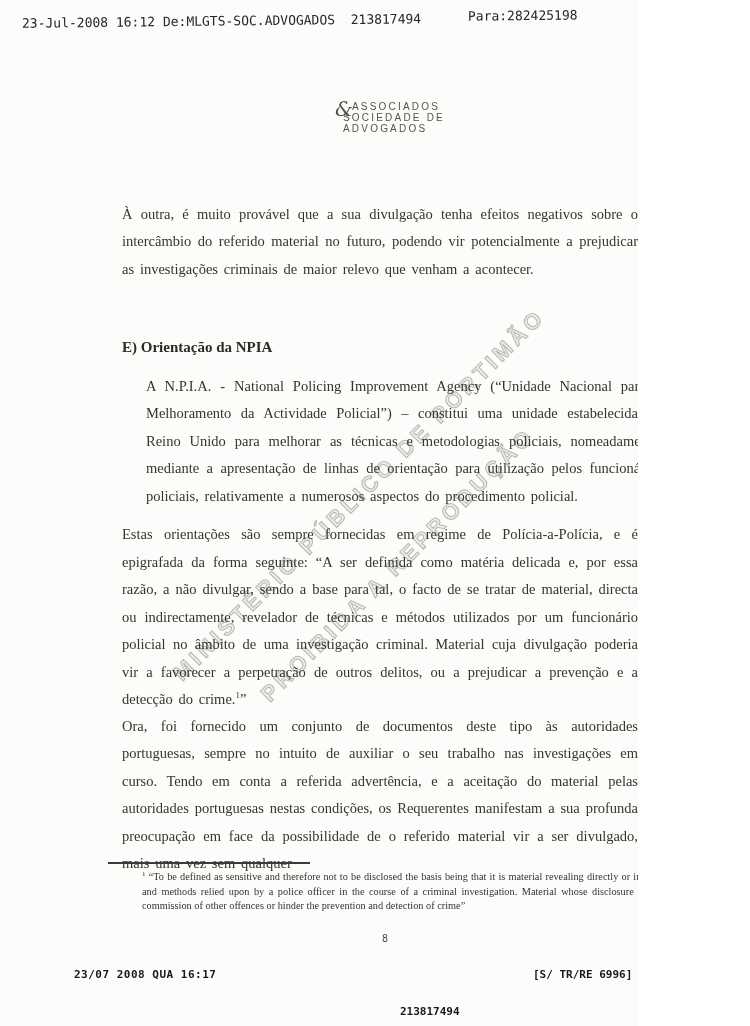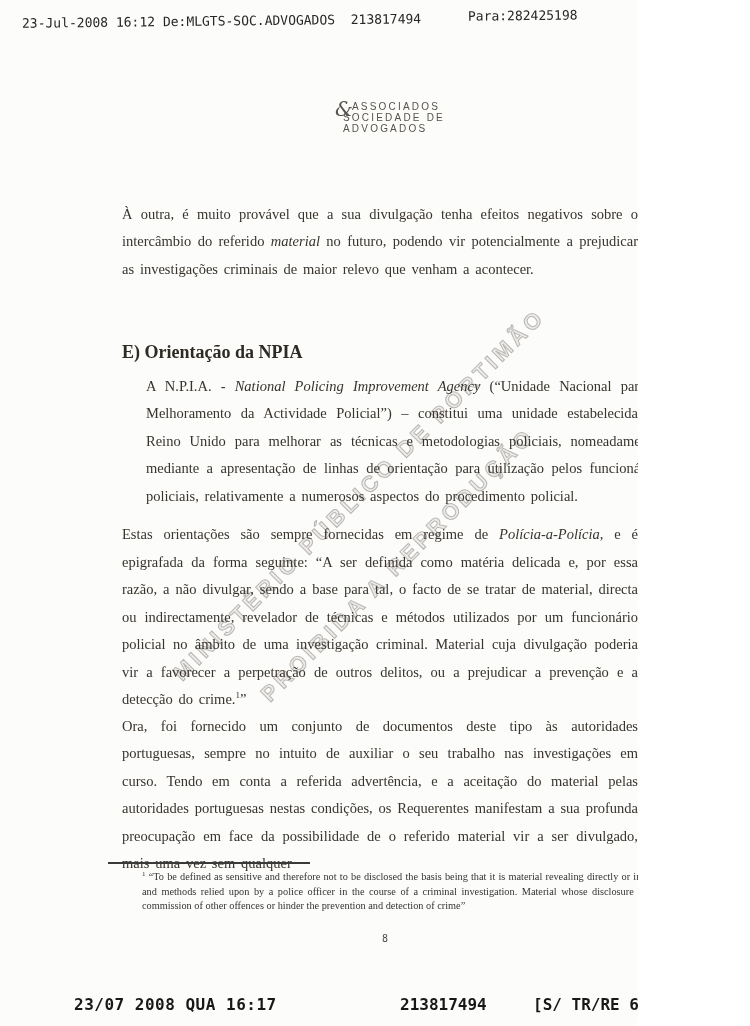--- a/index.html
+++ b/index.html
@@ -46,47 +46,47 @@
   .wm1 { left:102px; top:482px; font-size:22px; letter-spacing:4px; }
   .wm2 { left:210px; top:552px; font-size:22px; letter-spacing:4px; }
 
   
   .para {
     position:absolute; left:122px; width:516px;
     text-align:justify; font-size:14.5px; line-height:27.5px;
     color:#38332d; word-spacing:0.15em; z-index:2;
   }
   .p1 { top:186px; }
-  .heading { position:absolute; left:122px; top:324px; font-size:18px; font-weight:700; color:#2e2a24; z-index:2; }
+  .heading { position:absolute; left:122px; top:324px; font-size:15px; font-weight:700; color:#2e2a24; z-index:2; }
   .p2 { top:358px;margin-left:24px; }
   .p3 { top:514px;margin-top:7px; }
   .p4 { top:698px; }
-  .ital { font-style:italic; }
+  .ital { }
   .para sup { font-size:9px; line-height:0; vertical-align:super; }
 
   
   .footnote-sep { position:absolute; left:108px; top:862px; width:202px; height:2px; background:#3a3a3a; z-index:2; }
   .footnote {
     position:absolute; left:95px; top:870px; width:578px;
     font-size:10.3px; line-height:14.5px; color:#333; text-align:justify; z-index:2;margin-left:47px;
   }
   .footnote sup { font-size:7px; line-height:0; vertical-align:super; }
 
   
   .page-number {
     position:absolute; left:382px; top:933px;
     font-family:"DejaVu Sans Mono", monospace; font-size:10px; color:#4a4a4a; z-index:2;
   }
   .footer-item {
-    position:absolute; top:995px;
-    font-family:"DejaVu Sans Mono", monospace; font-size:16px; font-weight:700;
+    position:absolute; top:968px;
+    font-family:"DejaVu Sans Mono", monospace; font-size:11px; font-weight:700;
     color:#181818; white-space:pre; z-index:2;
   }
   .f-datetime { left:74px; letter-spacing:0.5px; }
-  .f-fax      { left:400px; }
+  .f-fax      { left:400px;margin-top:37px; }
   .f-ref      { left:533px; }
   .f-pages    { left:676px; }
   .pg-icon {
     display:inline-block; width:10px; height:11px; margin-right:3px;
     border:1.5px solid #1c1c1c; position:relative; top:1px;
   }
   .pg-icon::after {
     content:""; position:absolute; left:0px; top:4px; width:10px; height:1.6px;
     background:#1c1c1c; transform:rotate(-38deg);
   }

